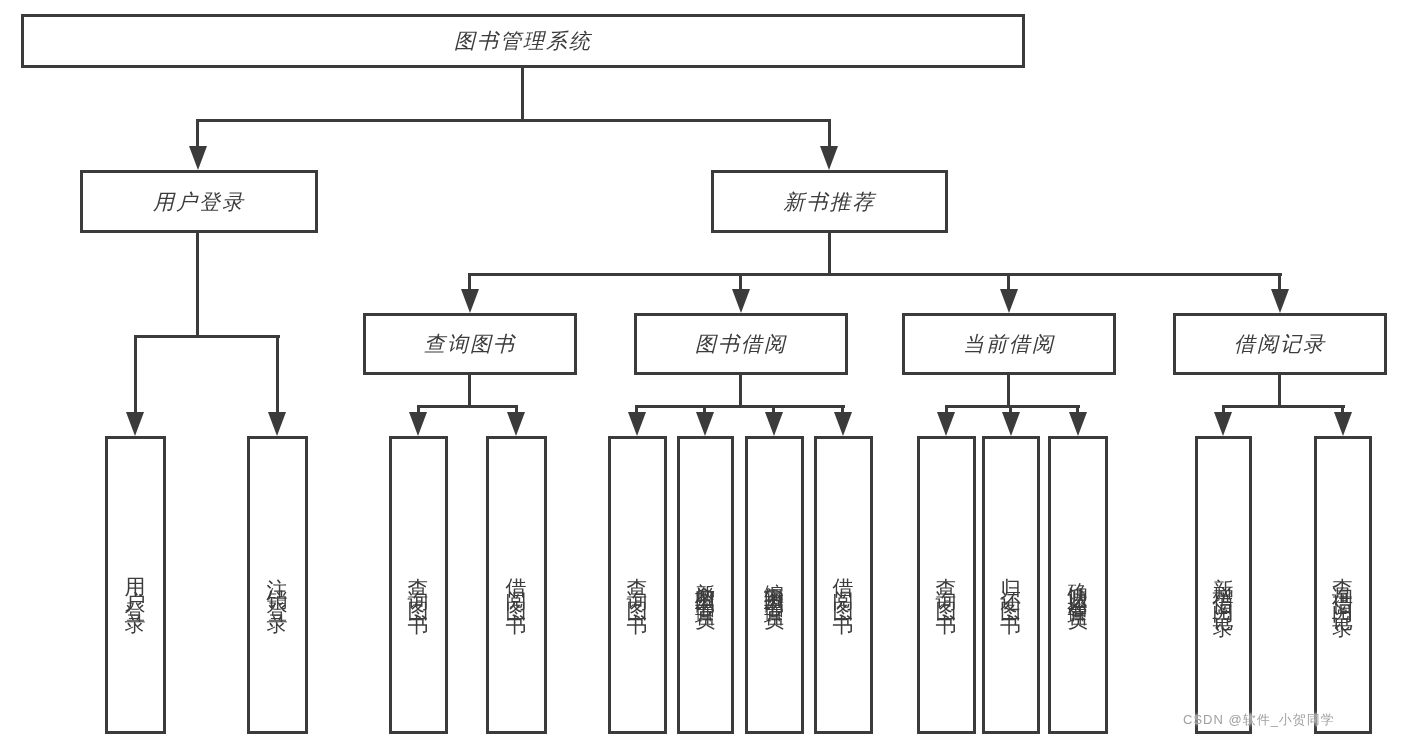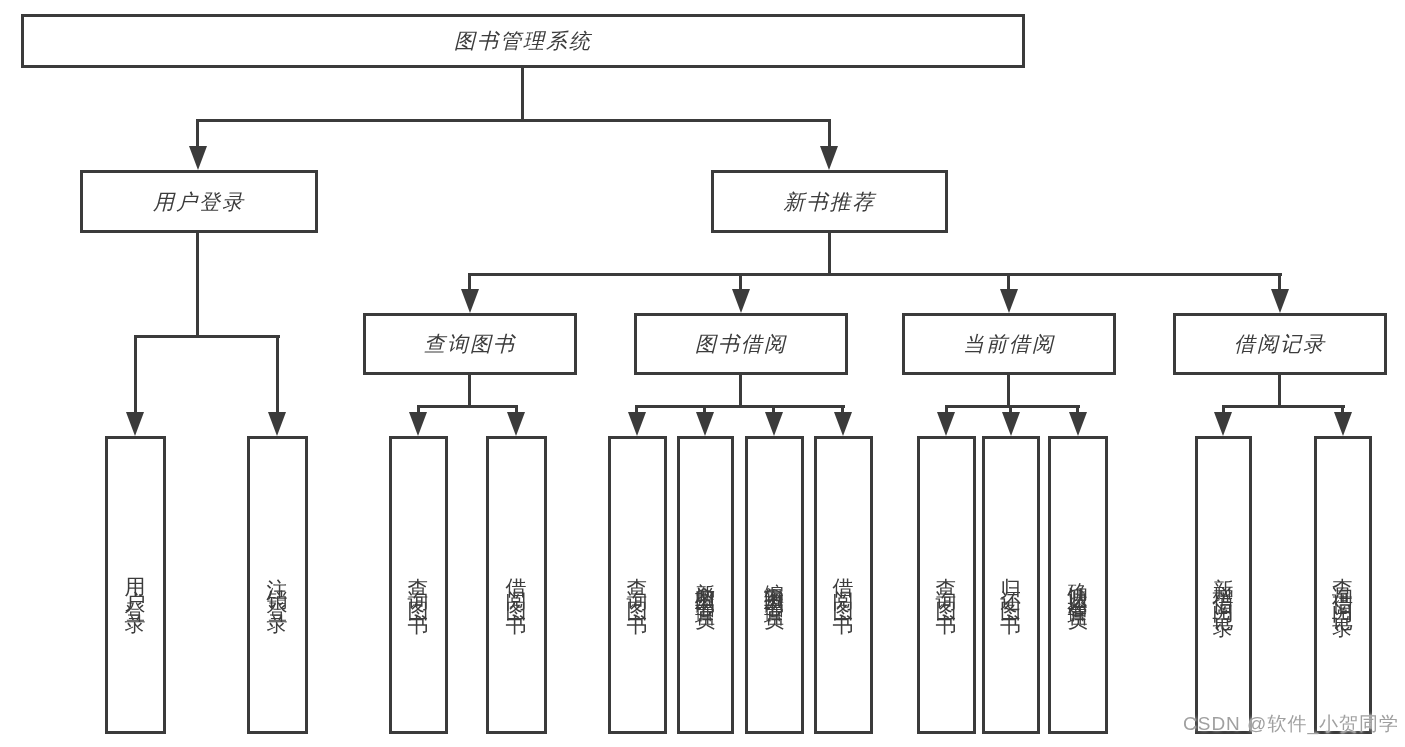--- a/index.html
+++ b/index.html
@@ -47,21 +47,21 @@
     position: absolute;
     width: 0; height: 0;
     border-left: 9px solid transparent;
     border-right: 9px solid transparent;
     border-top: 24px solid var(--line);
   }
   .watermark {
     position: absolute;
     left: 1183px;
     top: 711px;
-    font-size: 19px;
+    font-size: 13px;
     letter-spacing: 1px;
     color: var(--watermark);
     text-shadow: 0 0 2px #ffffff, 0 0 4px #ffffff;
     z-index: 10;
     white-space: nowrap;
   }
 </style>
 </head>
 <body>
 

